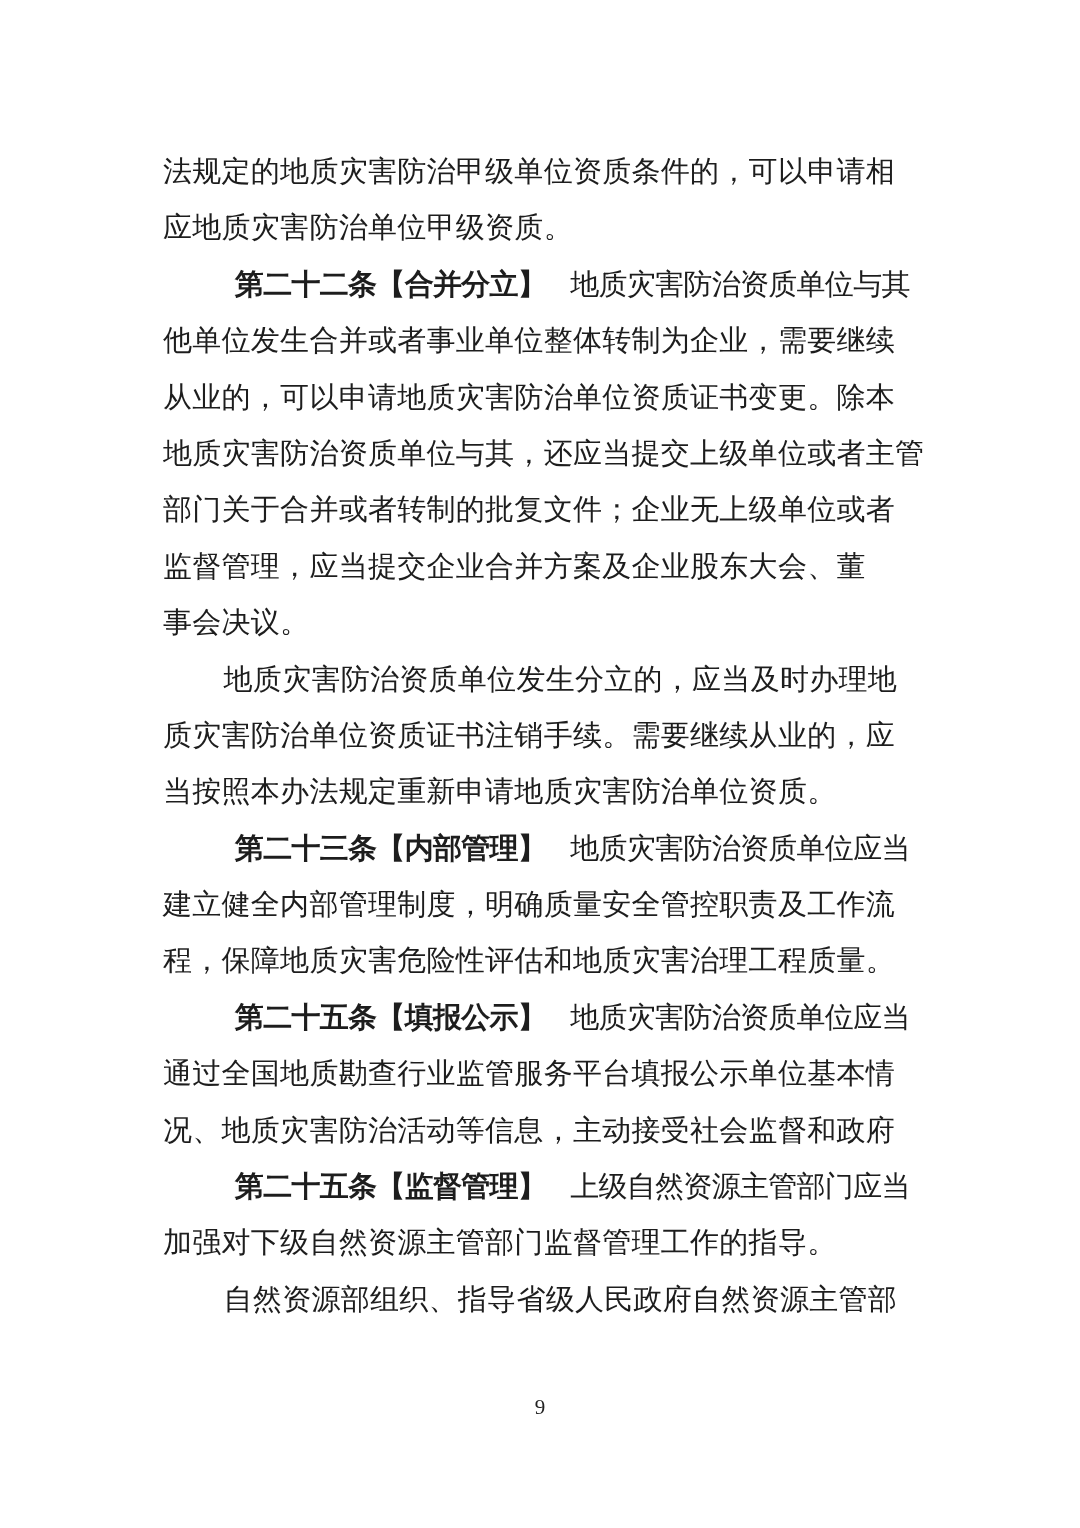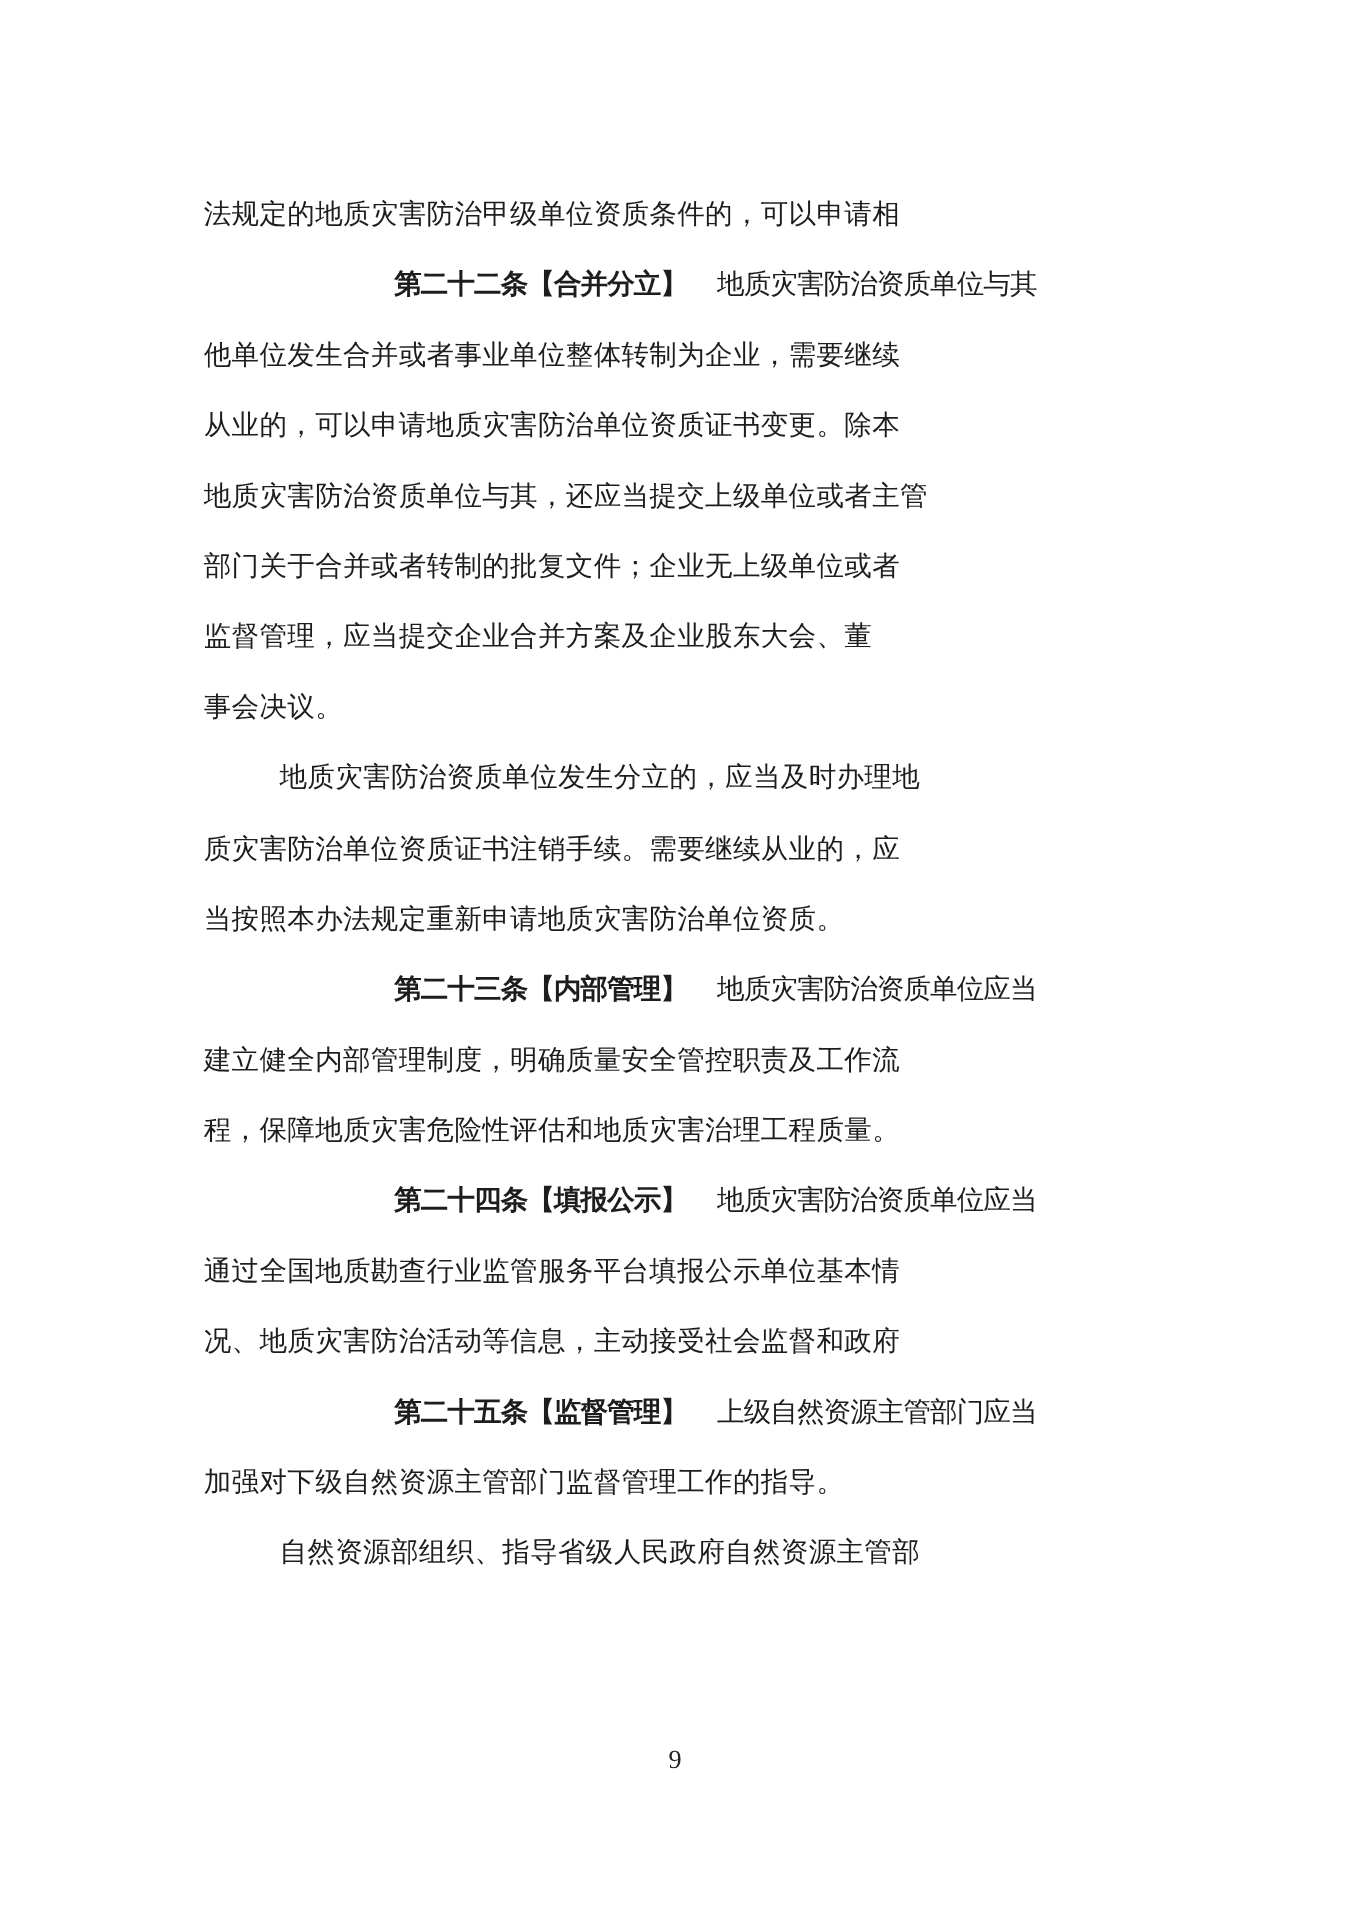--- a/index.html
+++ b/index.html
@@ -18,21 +18,21 @@
   }
   .content {
     position: absolute;
     left: 163px;
     top: 143px;
     width: 758px;
   }
   .line {
     height: 56.4px;
     line-height: 56.4px;
-    font-size: 22px;
+    font-size: 29px;
     letter-spacing: 0.28px;
     white-space: nowrap;
   }
   .line.indent2 {
     padding-left: 60.6px;
   }
   .line.heading {
     letter-spacing: -0.7px;
     text-align: center;
   }
@@ -54,34 +54,35 @@
     line-height: 28px;
     color: #222222;
   }
 </style>
 </head>
 <body>
 
 <div class="page">
   <div class="content">
       <div class="line"><span>法规定的地质灾害防治甲级单位资质条件的，可以申请相</span></div>
+      <div class="line"><span>应地质灾害防治单位甲级资质。</span></div>
       <div class="line indent2 heading"><span class="bold">第二十二条【合并分立】</span><span class="gap"></span><span>地质灾害防治资质单位与其</span></div>
       <div class="line"><span>他单位发生合并或者事业单位整体转制为企业，需要继续</span></div>
       <div class="line"><span>从业的，可以申请地质灾害防治单位资质证书变更。除本</span></div>
       <div class="line"><span>地质灾害防治资质单位与其，还应当提交上级单位或者主管</span></div>
       <div class="line"><span>部门关于合并或者转制的批复文件；企业无上级单位或者</span></div>
       <div class="line"><span>监督管理，应当提交企业合并方案及企业股东大会、董</span></div>
       <div class="line"><span>事会决议。</span></div>
       <div class="line indent2"><span>地质灾害防治资质单位发生分立的，应当及时办理地</span></div>
       <div class="line"><span>质灾害防治单位资质证书注销手续。需要继续从业的，应</span></div>
       <div class="line"><span>当按照本办法规定重新申请地质灾害防治单位资质。</span></div>
       <div class="line indent2 heading"><span class="bold">第二十三条【内部管理】</span><span class="gap"></span><span>地质灾害防治资质单位应当</span></div>
       <div class="line"><span>建立健全内部管理制度，明确质量安全管控职责及工作流</span></div>
       <div class="line"><span>程，保障地质灾害危险性评估和地质灾害治理工程质量。</span></div>
-      <div class="line indent2 heading"><span class="bold">第二十四条【填报公示】</span><span class="gap"></span><span>地质灾害防治资质单位应当</span></div>
+      <div class="line indent2 heading"><span class="bold">第二十五条【填报公示】</span><span class="gap"></span><span>地质灾害防治资质单位应当</span></div>
       <div class="line"><span>通过全国地质勘查行业监管服务平台填报公示单位基本情</span></div>
       <div class="line"><span>况、地质灾害防治活动等信息，主动接受社会监督和政府</span></div>
       <div class="line indent2 heading"><span class="bold">第二十五条【监督管理】</span><span class="gap"></span><span>上级自然资源主管部门应当</span></div>
       <div class="line"><span>加强对下级自然资源主管部门监督管理工作的指导。</span></div>
       <div class="line indent2"><span>自然资源部组织、指导省级人民政府自然资源主管部</span></div>
     </div>
   <div class="pagenum">9</div>
 </div>
 
 </body></html>

